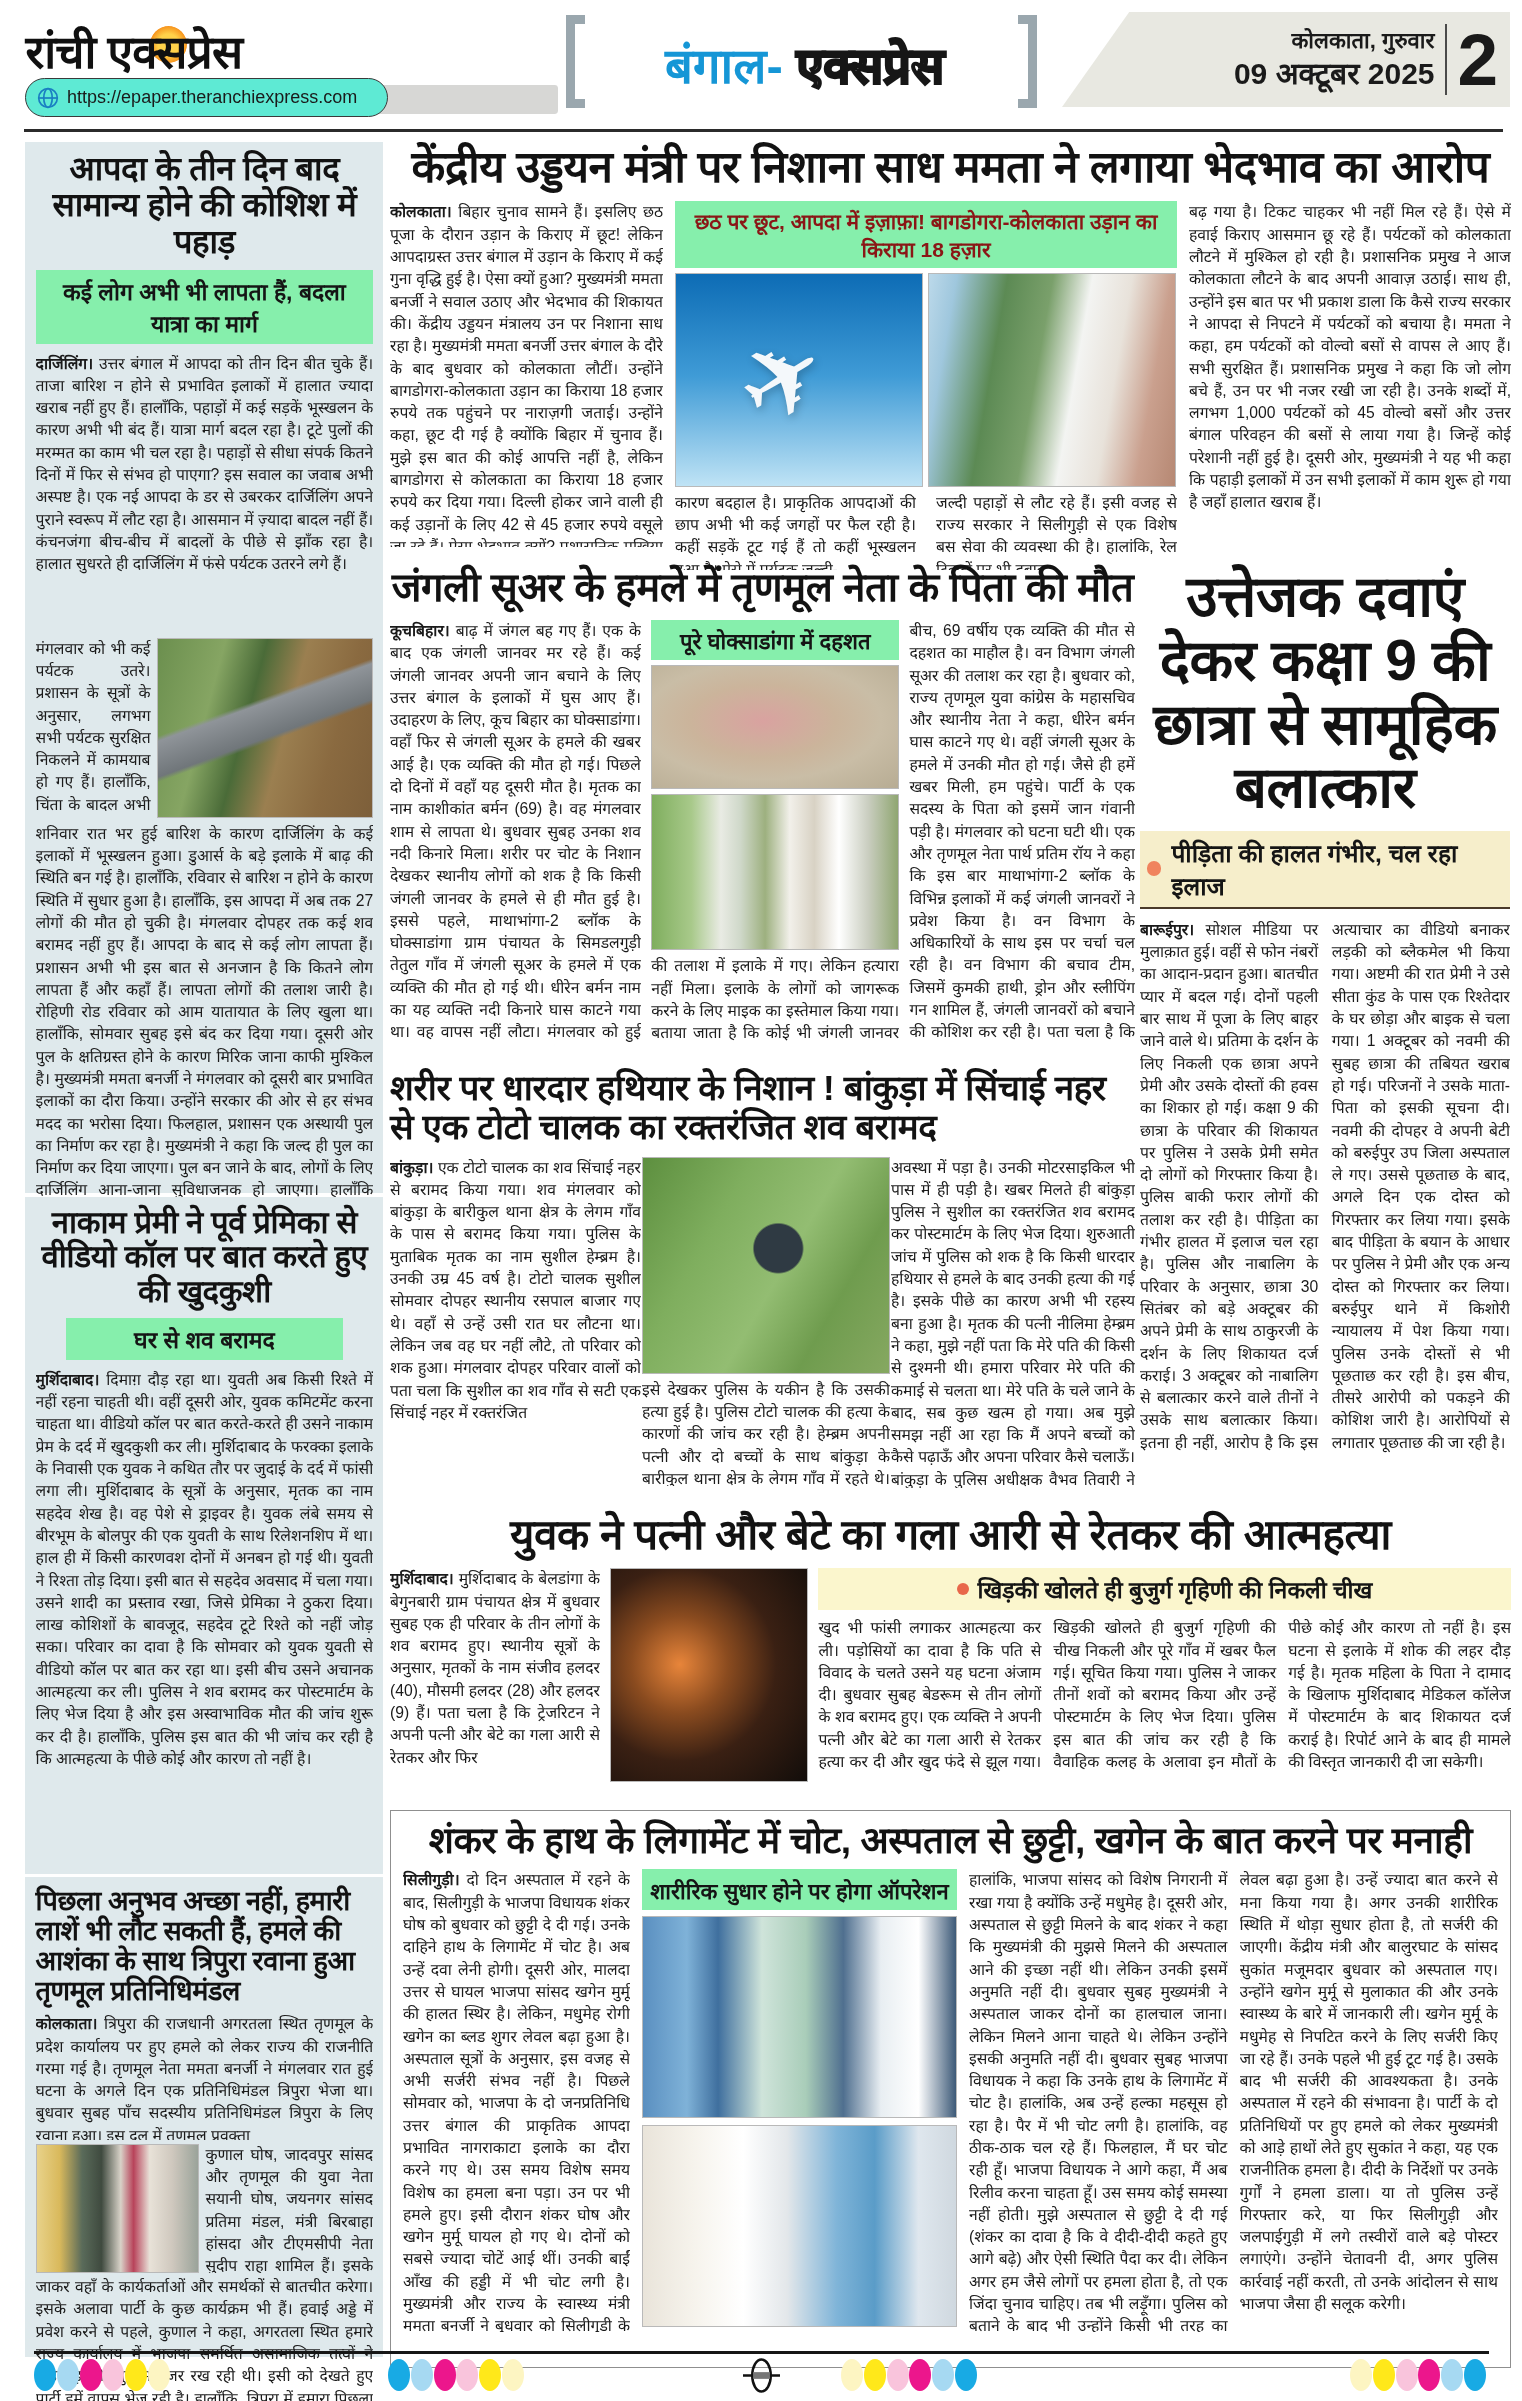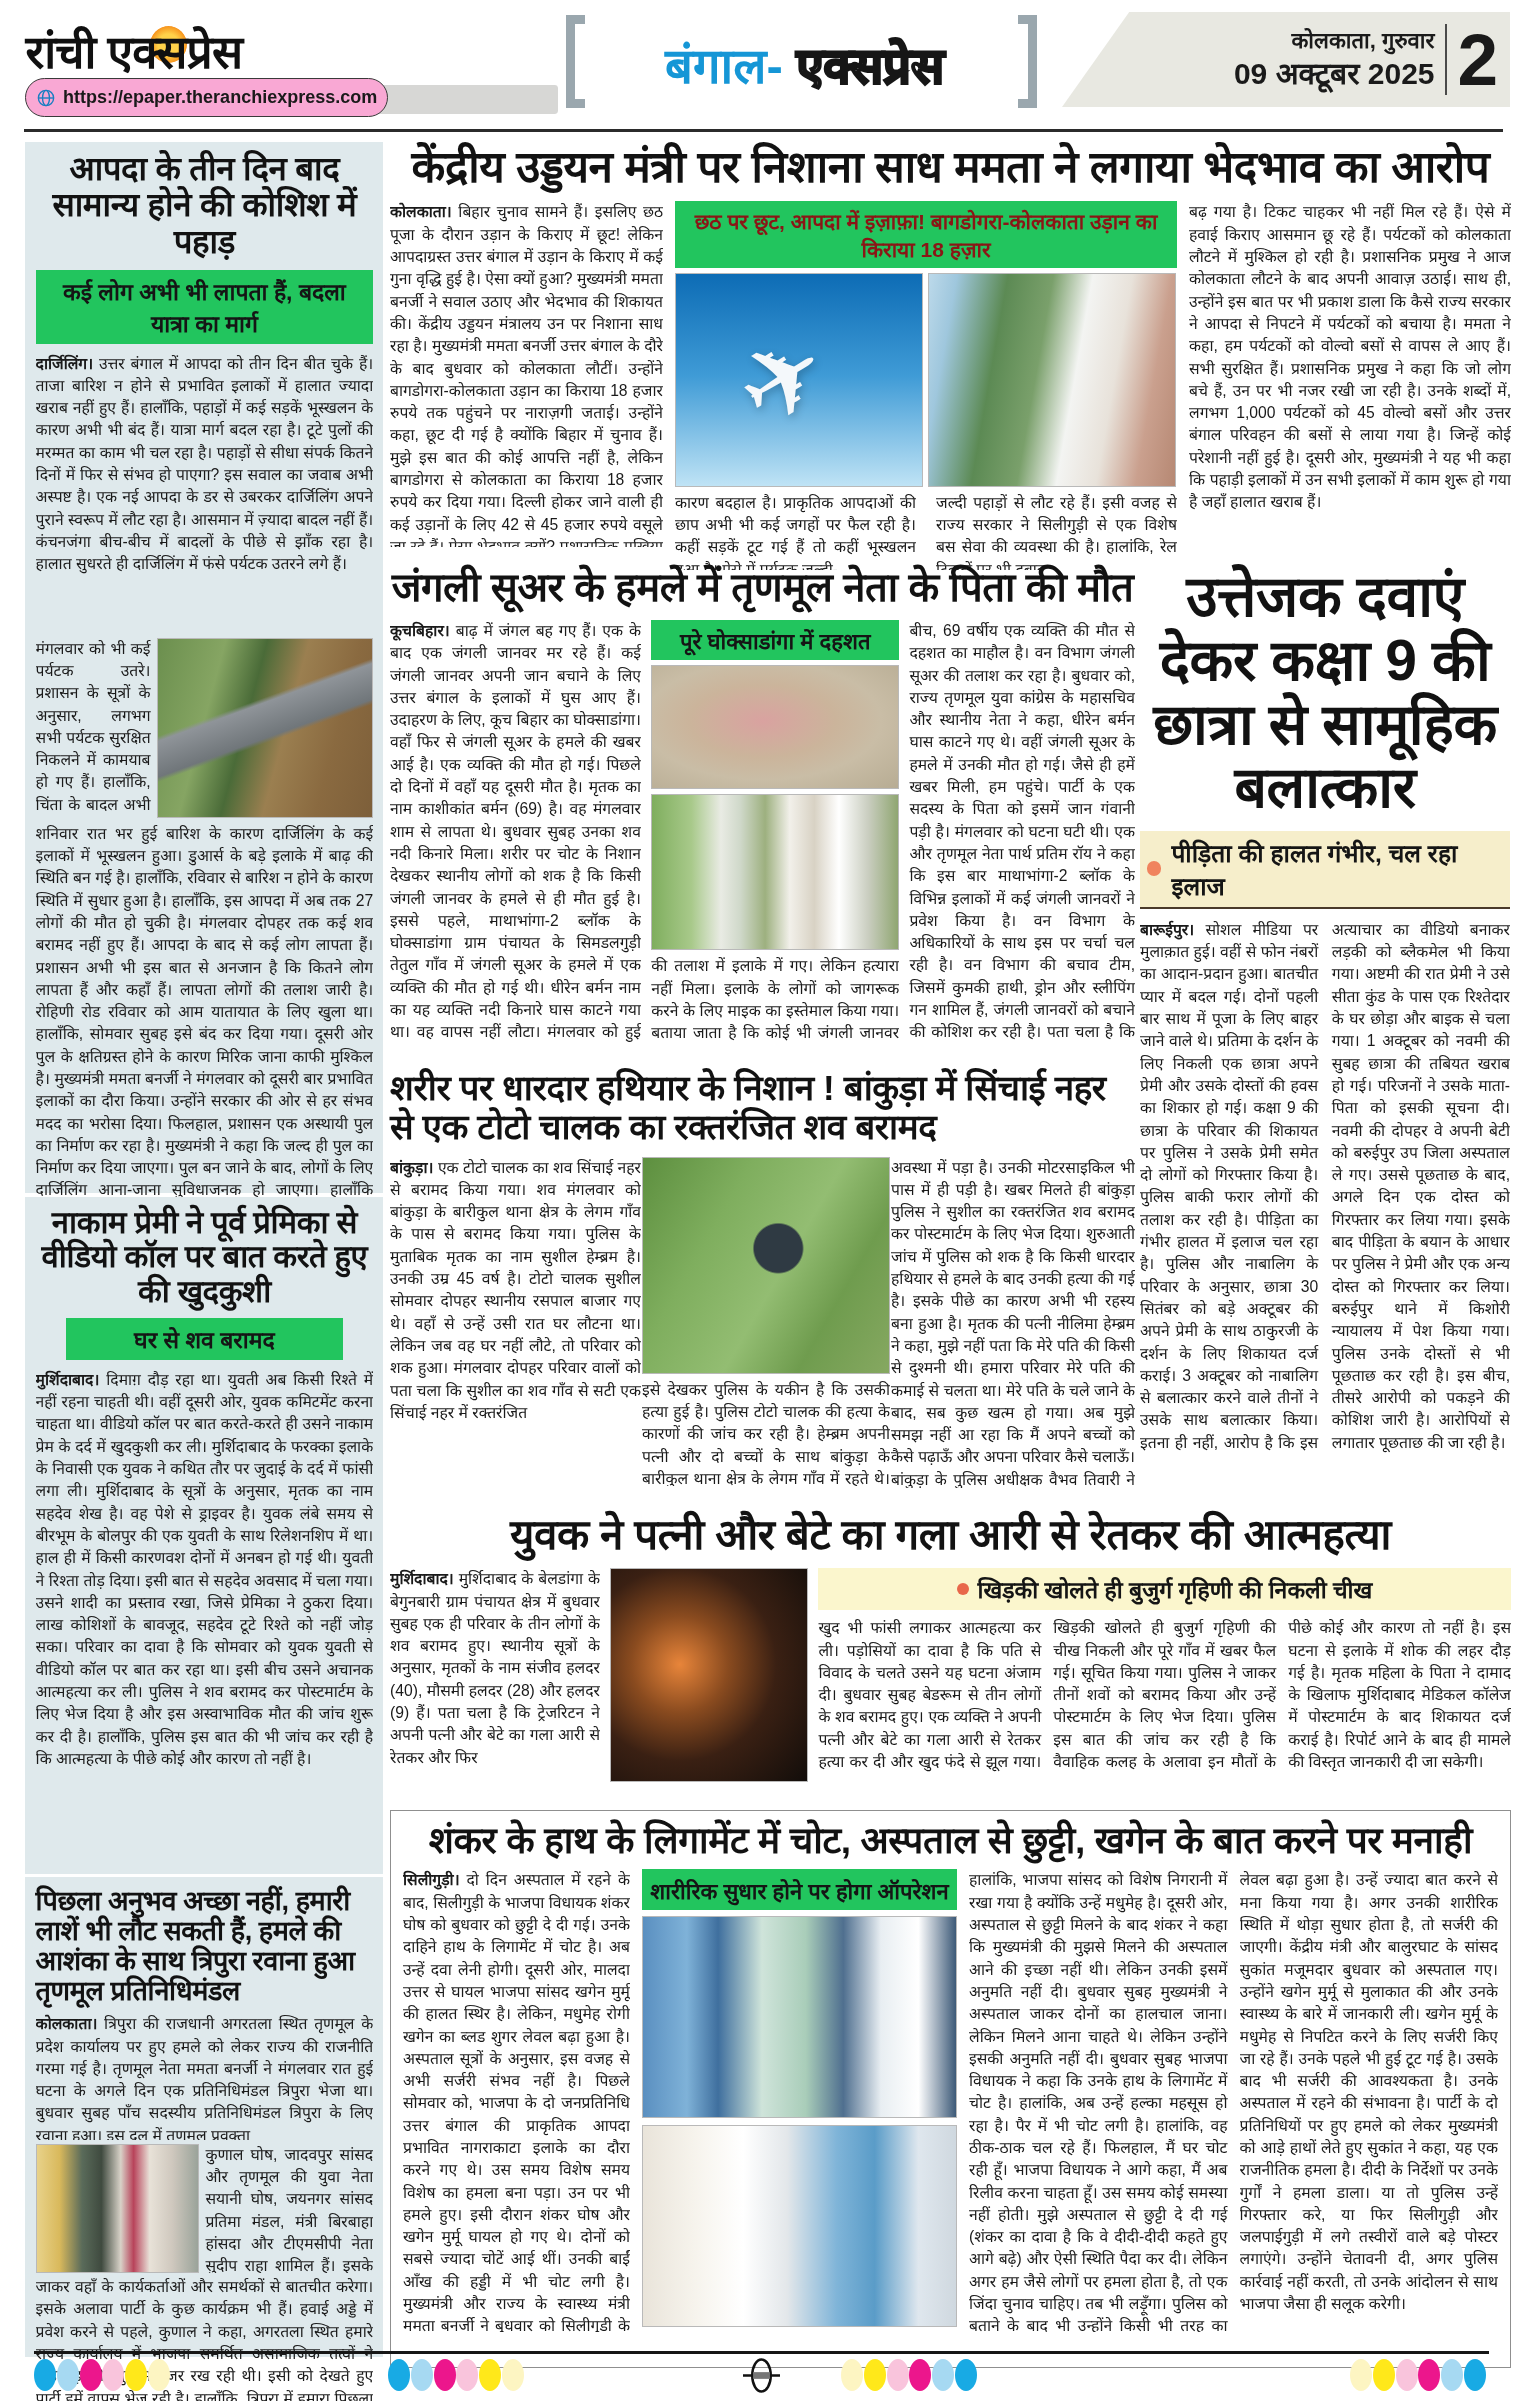--- a/index.html
+++ b/index.html
@@ -4,43 +4,43 @@
 <style>
   html,body{margin:0;padding:0;background:#f2f2f0;}
   .page{position:relative;width:1523px;height:2401px;background:#ffffff;margin:0 auto;
         font-family:"Liberation Sans","DejaVu Sans",sans-serif;color:#1a1a1a;overflow:hidden;}
   .abs{position:absolute;}
   
   .logo-title{font-size:46px;font-weight:900;color:#101010;letter-spacing:-0.8px;line-height:1.05;position:relative;z-index:2;}
   .sun{position:absolute;left:125px;top:-1.7px;width:37px;height:37px;border-radius:50%;
        background:radial-gradient(circle,#ffd24a 0 40%,#f7941d 70%,rgba(247,148,29,0) 72%);z-index:1;}
   .url-bar{position:absolute;left:34px;top:85px;width:524px;height:29px;background:#d7d7d5;border-radius:3.4px;}
-  .url-pill{position:absolute;left:25.4px;top:78px;width:363px;height:39px;background:#f9a8d4;border:1.7px solid #3a3a3a;
+  .url-pill{position:absolute;left:25.4px;top:78px;width:363px;height:39px;background:#5eead4;border:1.7px solid #3a3a3a;
             border-radius:20.4px;display:flex;align-items:center;gap:8.5px;padding:0 10.2px;box-sizing:border-box;
-            font-weight:700;font-size:18px;}
+            font-weight:400;font-size:18px;}
   .bracket{width:18.7px;height:93px;border:9.3px solid #9aa7ae;box-sizing:border-box;}
   .bracket.left{border-right:none;}
   .bracket.right{border-left:none;}
   .center-title{font-size:49px;font-weight:900;white-space:nowrap;}
   .ct-blue{color:#1596d6;}
   .ct-outline{color:#ffffff;-webkit-text-stroke:2.5px #161616;text-stroke:2.5px #161616;}
   .right-box{position:absolute;left:1062px;top:12px;width:448px;height:95px;background:#e8e8e1;
              clip-path:polygon(15% 0,100% 0,100% 100%,0 100%);display:flex;align-items:center;justify-content:flex-end;
              padding-right:12px;box-sizing:border-box;gap:10.2px;}
   .rb-text{text-align:right;font-weight:800;line-height:1.25;}
   .rb-city{font-size:22px;}
   .rb-date{font-size:30px;}
   .rb-div{width:2.5px;height:71px;background:#4a4a4a;}
   .rb-num{font-size:73px;font-weight:800;line-height:1;}
   .main-rule{position:absolute;left:24px;top:129px;width:1479px;height:2.5px;background:#2b2b2b;}
   
   .art{position:absolute;box-sizing:border-box;}
   .tint{background:#dfe9ec;padding:8.5px 10.2px;}
   .hl{font-weight:900;color:#121212;text-align:center;letter-spacing:-0.4px;line-height:1.12;}
-  .strip{background:#22c55e;font-weight:800;text-align:center;padding:5.1px 6.8px;color:#151515;}
+  .strip{background:#86efac;font-weight:800;text-align:center;padding:5.1px 6.8px;color:#151515;}
   .strip.red{color:#8a1616;}
   .strip.cream{background:#f6eecb;border-bottom:2.5px solid #4a3a2a;display:flex;align-items:center;gap:10.2px;text-align:left;}
   .bullet{width:14.4px;height:14.4px;border-radius:50%;background:#f0835e;flex:0 0 auto;}
   .body{font-size:15.7px;line-height:1.42;text-align:justify;overflow:hidden;}
   .body b{font-weight:800;}
   .cols{display:flex;gap:12px;}
   .photo{border:0.8px solid #b9b9b9;box-sizing:border-box;}
   
   .ph-landslide{background:
      linear-gradient(160deg,rgba(0,0,0,0) 38%,#8f9499 40%,#70767a 54%,rgba(0,0,0,0) 56%),

